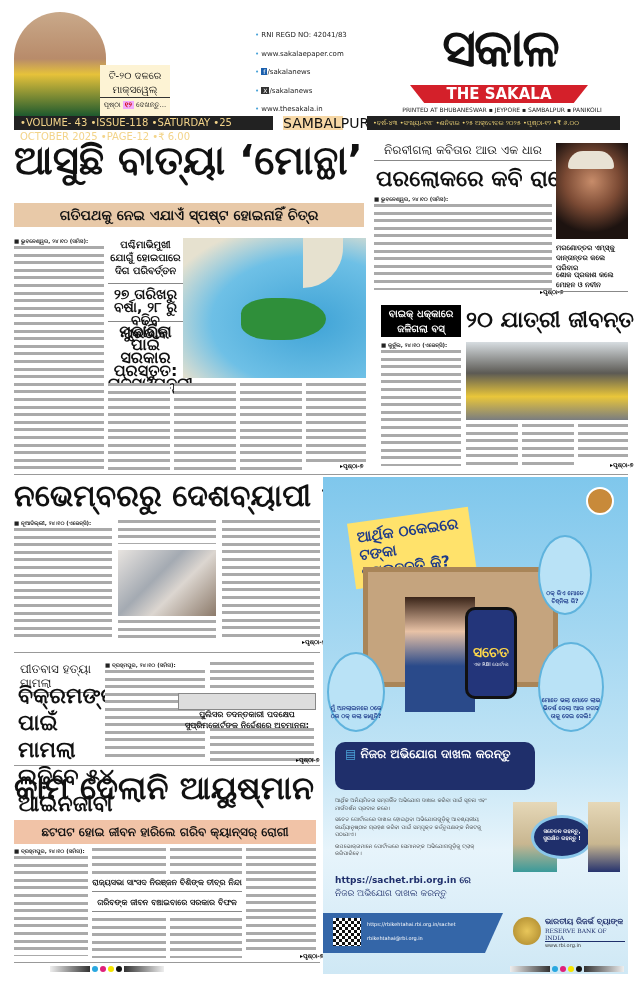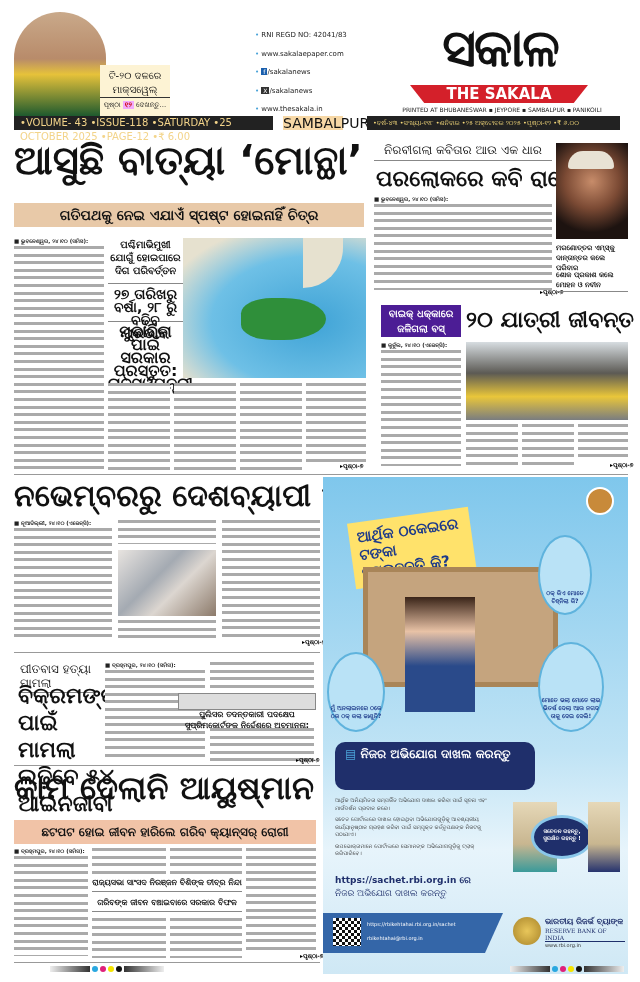--- a/index.html
+++ b/index.html
@@ -18,21 +18,21 @@
 .volline{left:14px;top:116px;width:259px;height:14px;background:#222;color:#f3d48a;font-size:10px;line-height:14px;padding-left:6px}
 .edition{left:283px;top:116px;width:60px;height:14px;background:#f7d8a6;font-size:14px;font-weight:normal;text-align:center;line-height:14px}
 .rule{background:#999;height:1px}
 .h1{font-weight:bold;line-height:1;color:#111}
 .strap{background:#e8c9a8;text-align:center;font-weight:bold}
 .col{font-size:5.5px;line-height:7.6px;color:#555;overflow:hidden;text-align:justify}
 .txt{background:repeating-linear-gradient(180deg,#aaa 0 3px,#fff 3px 7.6px)}
 .map{background:radial-gradient(ellipse at 70% 60%,#3fa3d6 0%,#6ec0e6 55%,#e6e1cf 85%)}
 .storm{background:#2f8f3a;border-radius:40% 55% 55% 40%}
 .sidehead{font-weight:bold;text-align:center;border-bottom:1px solid #888}
-.redbox{background:#4c1d95;color:#fff;font-weight:bold;text-align:center}
+.redbox{background:#000000;color:#fff;font-weight:bold;text-align:center}
 .bus{background:linear-gradient(180deg,#d7dde1 0%,#5c5a54 40%,#e9c63a 70%,#7a7d80 100%)}
 .ad{left:323px;top:477px;width:305px;height:497px;background:linear-gradient(180deg,#7fc7ec 0%,#bfe3f5 55%,#e7f4fb 75%,#cfe8f5 100%);overflow:hidden}
 .sticky{background:#ffe26b;font-weight:bold;font-size:15px;line-height:18px;padding:6px 8px;transform:rotate(-8deg);color:#1d3a8a}
 .bubble{background:#b9e2f6;border:2px solid #5fb3dd;border-radius:50%;text-align:center;font-size:6px;color:#1d3a8a;font-weight:bold}
 .phone{background:#23357a;border-radius:10px;border:3px solid #111;color:#ffd84a;text-align:center}
 .portal{background:#1f2f6b;color:#fff;font-weight:bold;border-radius:10px}
 .adfoot{background:#3466a8}
 .regmarks{height:6px;display:flex;gap:2px;align-items:center}
 .dot{width:6px;height:6px;border-radius:50%}
 .bar{height:6px;width:40px;background:linear-gradient(90deg,#eee,#333)}
@@ -148,20 +148,24 @@
 <div class="abs col txt" style="left:170px;top:918px;width:72px;height:40px"></div>
 <div class="abs col txt" style="left:246px;top:848px;width:70px;height:104px"></div>
 <div class="abs more" style="left:300px;top:952px;font-size:6px">▸ପୃଷ୍ଠା-୭</div>
 <div class="abs rule" style="left:14px;top:962px;width:306px"></div>
 
 <div class="abs ad">
   <div class="abs" style="right:14px;top:10px;width:28px;height:28px;border-radius:50%;background:#c88a3a;border:2px solid #fff"></div>
   <div class="abs sticky" style="left:28px;top:38px;width:122px">ଆର୍ଥିକ ଠକେଇରେ ଟଙ୍କା ହରାଇଛନ୍ତି କି?</div>
   <div class="abs" style="left:40px;top:90px;width:195px;height:120px;background:#c5a47e;border:5px solid #a98558"></div>
   <div class="abs" style="left:82px;top:120px;width:70px;height:115px;background:linear-gradient(180deg,#3a2418 0%,#e8c2a6 30%,#2a4a8a 60%)"></div>
+  <div class="abs phone" style="left:142px;top:130px;width:52px;height:92px;padding-top:34px">
+    <div style="font-size:14px;font-weight:bold">ସଚେତ</div>
+    <div style="font-size:5px;color:#fff">ଏକ RBI ପୋର୍ଟାଲ</div>
+  </div>
   <div class="abs bubble" style="left:215px;top:58px;width:54px;height:80px;padding-top:52px">ଠକ୍ କିଏ ମୋତେ ଚିହ୍ନିଲା କି?</div>
   <div class="abs bubble" style="left:4px;top:175px;width:58px;height:80px;padding-top:50px">ମୁଁ ଅନଲାଇନରେ ଠକେ ଠକ ଠକ୍ କଲା ଜାଣୁନି?</div>
   <div class="abs bubble" style="left:215px;top:165px;width:66px;height:90px;padding-top:52px">ମୋତେ ଭଲା ମୋତେ ଲାଭ ଭିତର୍ଷ ଦେଲା ଆଉ ନଗଦ ତାକୁ ଦେଇ ଦେଲି!</div>
   <div class="abs portal" style="left:12px;top:265px;width:200px;height:48px;padding:5px 10px">
     <div style="font-size:12px"><span style="color:#4aa3d8">▤ </span><span>ନିଜର ଅଭିଯୋଗ ଦାଖଲ କରନ୍ତୁ</span></div>
   </div>
   <div class="abs" style="left:12px;top:320px;width:165px;font-size:5.5px;line-height:7.5px;color:#333">
     <div style="margin-bottom:4px">ଆର୍ଥିକ ଅନିୟମିତତା ସମ୍ପର୍କିତ ଅଭିଯୋଗ ଦାଖଲ କରିବା ପାଇଁ ସୂଚନା ଏବଂ ମାର୍ଗଦର୍ଶନ ପ୍ରଦାନ କରେ।</div>
     <div style="margin-bottom:4px">ସଚେତ ପୋର୍ଟାଲରେ ଦାଖଲ ହୋଇଥିବା ଅଭିଯୋଗଗୁଡ଼ିକୁ ଆବଶ୍ୟକୀୟ କାର୍ଯ୍ୟାନୁଷ୍ଠାନ ଗ୍ରହଣ କରିବା ପାଇଁ ସମ୍ପୃକ୍ତ କର୍ତ୍ତୃପକ୍ଷଙ୍କ ନିକଟକୁ ପଠାଯାଏ।</div>
     <div>ଉପଭୋକ୍ତାମାନେ ପୋର୍ଟାଲରେ ସେମାନଙ୍କ ଅଭିଯୋଗଗୁଡ଼ିକୁ ଟ୍ରାକ୍ କରିପାରିବେ।</div>

